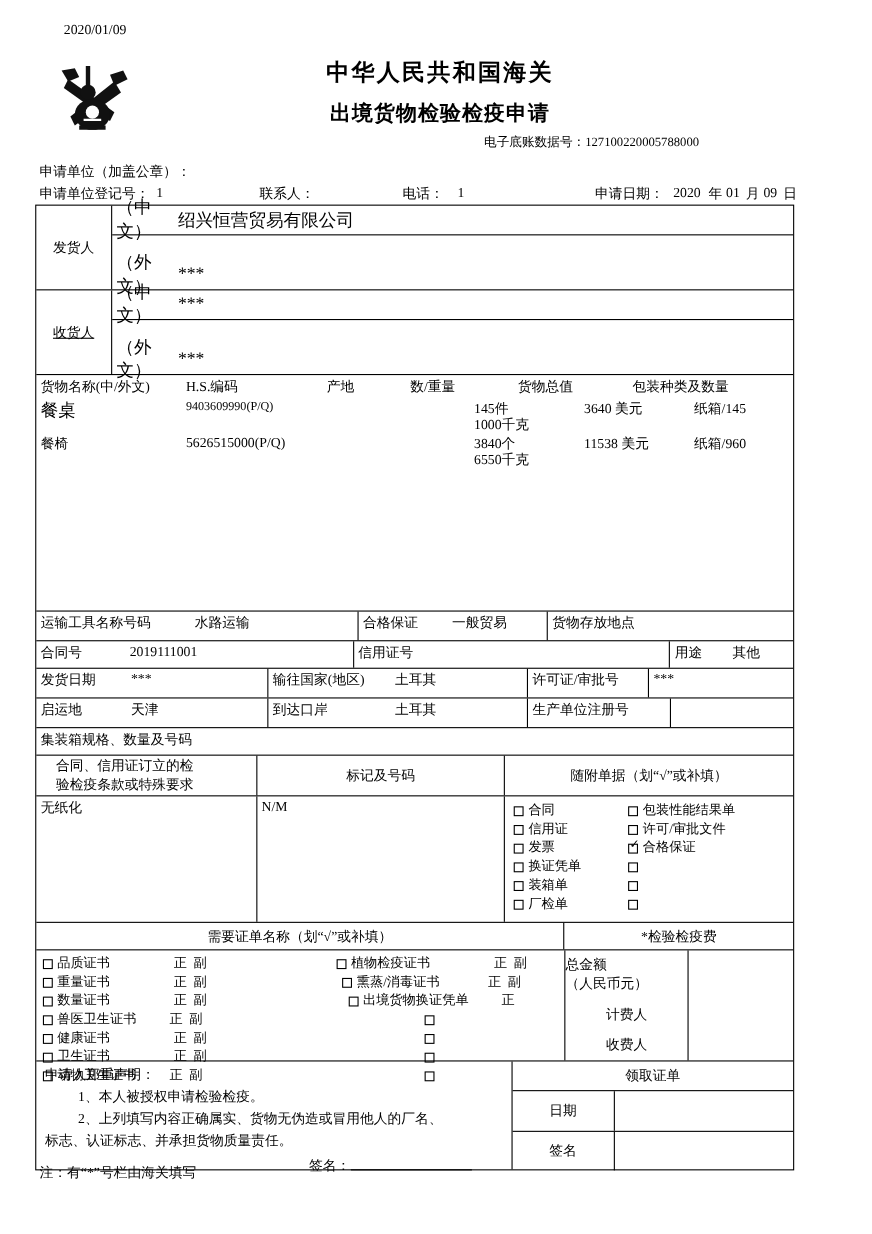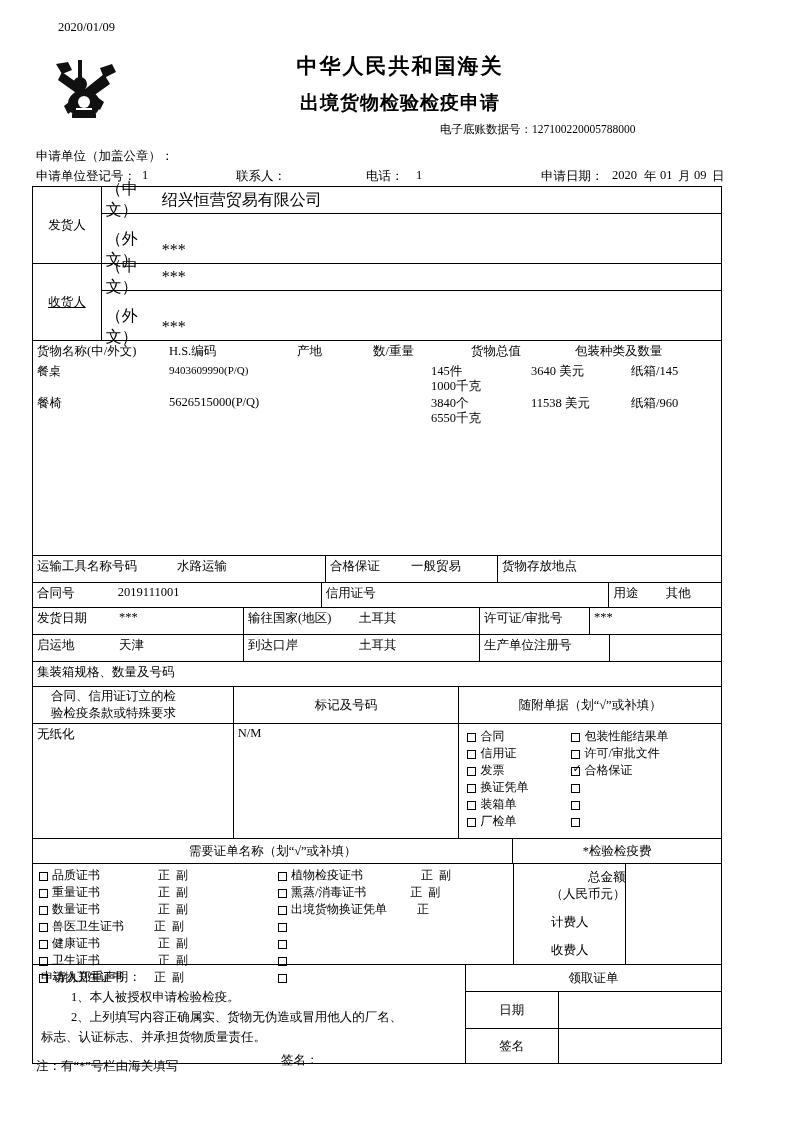--- a/index.html
+++ b/index.html
@@ -232,21 +232,21 @@
           <div style="width:128px;">H.S.编码</div>
           <div style="width:76px;">产地</div>
           <div style="width:98px;">数/重量</div>
           <div style="width:104px;">货物总值</div>
           <div style="width:150px;">包装种类及数量</div>
         </div>
 
         <div style="height:192px; position:relative;">
 
           <div style="position:absolute; left:0; top:0; width:689px; height:30px;">
-            <div style="position:absolute;left:4px;top:0;font-size:12px;">餐桌</div>
+            <div style="position:absolute;left:4px;top:0;font-size:16px;">餐桌</div>
             <div style="position:absolute;left:136px;top:0;font-size:11px;width:120px;line-height:14px;">9403609990(P/Q)</div>
             <div style="position:absolute;left:332px;top:0;font-size:12.5px;"></div>
             <div style="position:absolute;left:398px;top:0;font-size:12.5px;">145件</div>
             <div style="position:absolute;left:398px;top:15px;font-size:12.5px;">1000千克</div>
             <div style="position:absolute;left:498px;top:0;font-size:12.5px;">3640 美元</div>
             <div style="position:absolute;left:598px;top:0;font-size:12.5px;">纸箱/145</div>
           </div>
 
           <div style="position:absolute; left:0; top:32px; width:689px; height:30px;">
             <div style="position:absolute;left:4px;top:0;font-size:12.5px;">餐椅</div>
@@ -346,35 +346,35 @@
         <div style="display:flex;">
           <div style="width:240px;">
             <div class="cert-item"><span class="chk"></span><span>品质证书</span><span class="zf" style="margin-left:58px;">正</span><span class="zf">副</span></div>
             <div class="cert-item"><span class="chk"></span><span>重量证书</span><span class="zf" style="margin-left:58px;">正</span><span class="zf">副</span></div>
             <div class="cert-item"><span class="chk"></span><span>数量证书</span><span class="zf" style="margin-left:58px;">正</span><span class="zf">副</span></div>
             <div class="cert-item"><span class="chk"></span><span>兽医卫生证书</span><span class="zf" style="margin-left:30px;">正</span><span class="zf">副</span></div>
             <div class="cert-item"><span class="chk"></span><span>健康证书</span><span class="zf" style="margin-left:58px;">正</span><span class="zf">副</span></div>
             <div class="cert-item"><span class="chk"></span><span>卫生证书</span><span class="zf" style="margin-left:58px;">正</span><span class="zf">副</span></div>
             <div class="cert-item"><span class="chk"></span><span>动物卫生证书</span><span class="zf" style="margin-left:30px;">正</span><span class="zf">副</span></div>
           </div>
-          <div style="width:230px;">
+          <div style="width:230px;text-align:center;">
             <div class="cert-item"><span class="chk"></span><span>植物检疫证书</span><span class="zf" style="margin-left:58px;">正</span><span class="zf">副</span></div>
             <div class="cert-item"><span class="chk"></span><span>熏蒸/消毒证书</span><span class="zf" style="margin-left:44px;">正</span><span class="zf">副</span></div>
             <div class="cert-item"><span class="chk"></span><span>出境货物换证凭单</span><span class="zf" style="margin-left:30px;">正</span></div>
             <div class="cert-item"><span class="chk"></span><span></span></div>
             <div class="cert-item"><span class="chk"></span><span></span></div>
             <div class="cert-item"><span class="chk"></span><span></span></div>
             <div class="cert-item"><span class="chk"></span><span></span></div>
           </div>
         </div>
       </div>
       <div class="cell bl" style="width:209px;height:100px;padding:0;">
         <div style="display:flex;height:100px;">
           <div style="width:112px;box-sizing:border-box;">
-            <div style="height:44px;display:flex;flex-direction:column;align-items:flex-end;justify-content:center;font-size:12.5px;">
+            <div style="height:44px;display:flex;flex-direction:column;align-items:flex-start;justify-content:center;font-size:12.5px;">
               <div>总金额</div>
               <div>（人民币元）</div>
             </div>
             <div style="height:28px;display:flex;align-items:center;justify-content:center;font-size:12.5px;">计费人</div>
             <div style="height:28px;display:flex;align-items:center;justify-content:center;font-size:12.5px;">收费人</div>
           </div>
           <div class="bl" style="width:97px;box-sizing:border-box;">
             <div style="height:44px;"></div>
             <div style="height:28px;"></div>
             <div style="height:28px;"></div>

